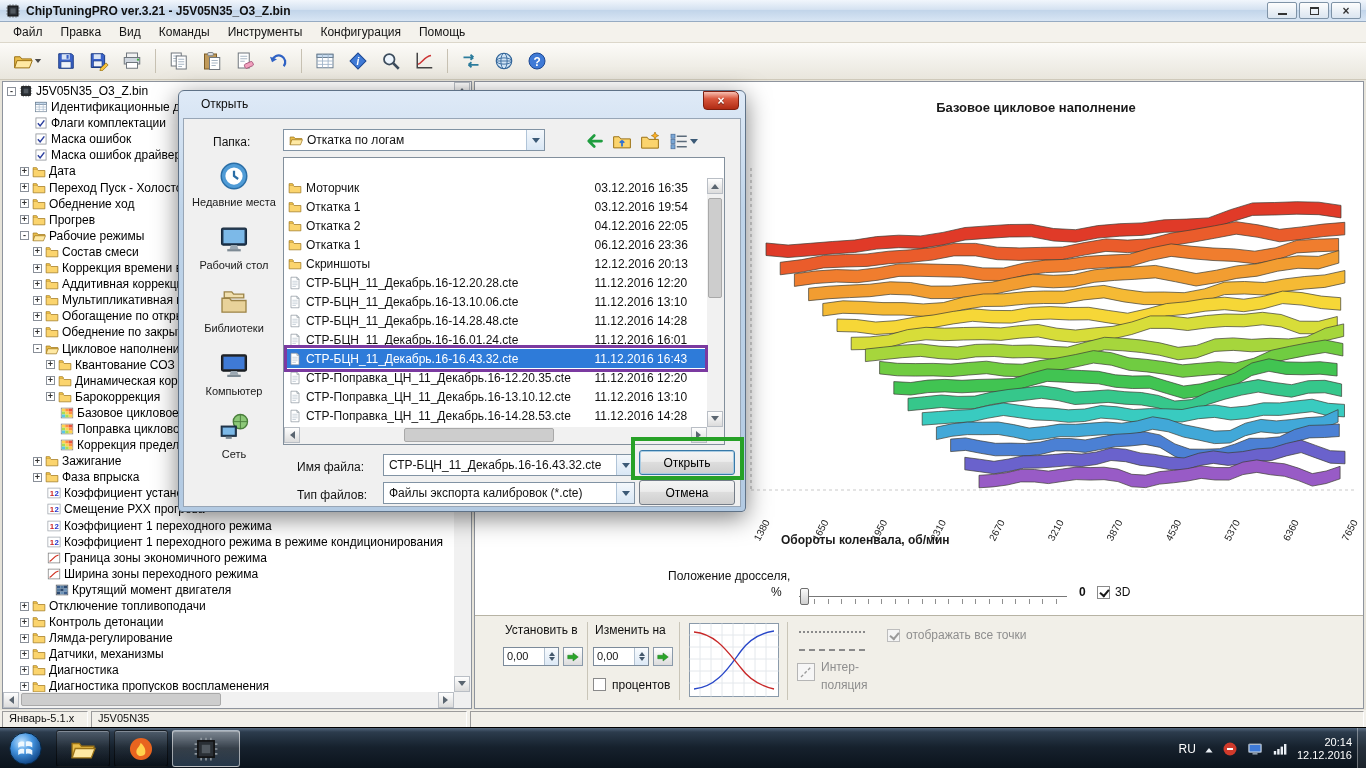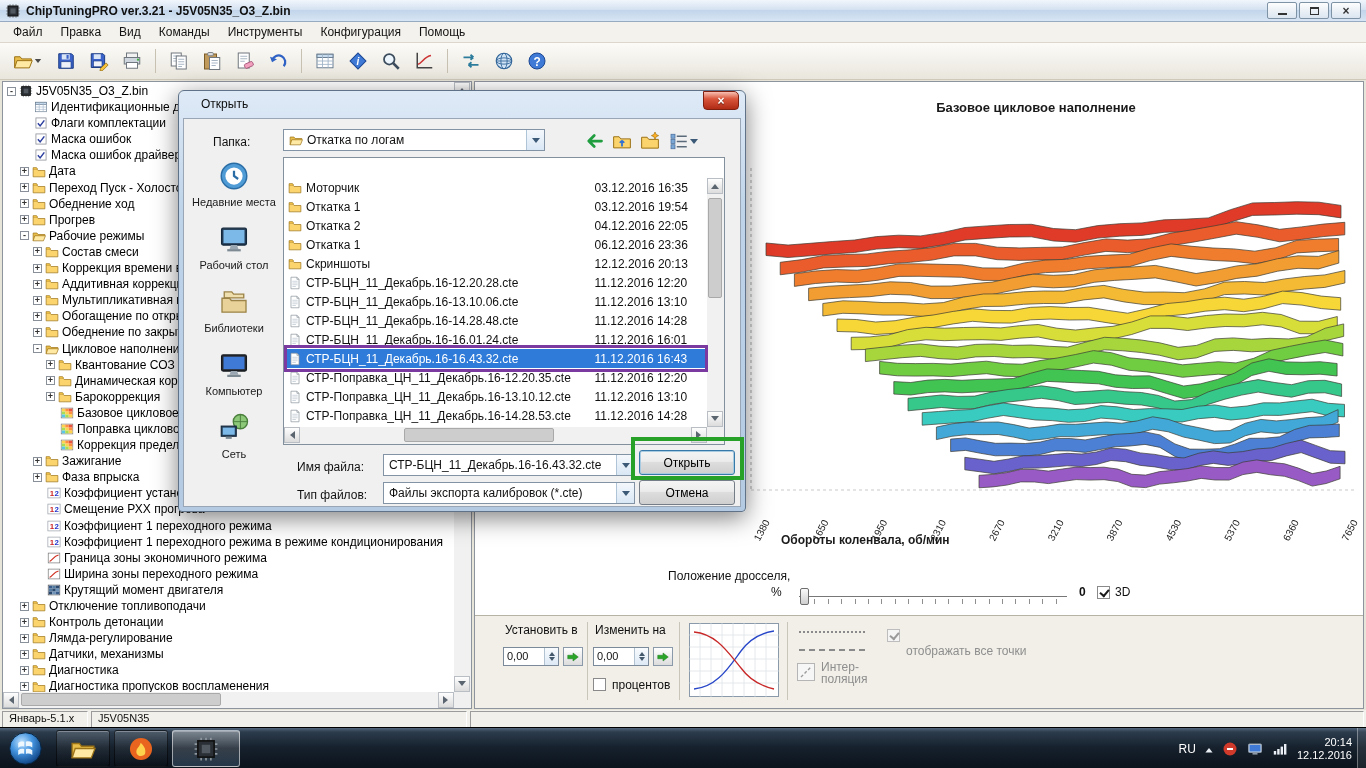--- a/index.html
+++ b/index.html
@@ -623,21 +623,21 @@
       <div class="tree-row" style="padding-left: 30px;">
         <span class="exp-spacer"></span>
         <span class="ic ic14">
           <svg viewBox="0 0 16 16">
             <rect x="1.4" y="2.4" width="13.2" height="11.2" fill="#fff" stroke="#777" stroke-width=".8"></rect>
             <path d="M3 11.8C6.2 11.2 7.4 5.6 13.2 4.6" fill="none" stroke="#d03020" stroke-width="1.3"></path>
           </svg>
         </span>
         <span class="tree-label">Ширина зоны переходного режима</span>
       </div>
-      <div class="tree-row" style="padding-left: 30px;">
+      <div class="tree-row" style="padding-left: 38px;">
         <span class="exp-spacer"></span>
         <span class="ic ic14">
           <svg viewBox="0 0 16 16">
             <rect x="1.4" y="2.4" width="13.2" height="11.2" fill="#fff" stroke="#555" stroke-width=".8"></rect>
             <rect x="2" y="3" width="4" height="3.4" fill="#3a5d8c"></rect>
             <rect x="6" y="3" width="4" height="3.4" fill="#52799e"></rect>
             <rect x="10" y="3" width="4.2" height="3.4" fill="#2c4a70"></rect>
             <rect x="2" y="6.4" width="4" height="3.4" fill="#52799e"></rect>
             <rect x="6" y="6.4" width="4" height="3.4" fill="#2c4a70"></rect>
             <rect x="10" y="6.4" width="4.2" height="3.4" fill="#6d93b8"></rect>
@@ -834,24 +834,24 @@
     <div class="dash-row dash-dot" style="left:324px;top:15px"></div>
     <div class="dash-row dash-dash" style="left:324px;top:33px"></div>
     <div id="interp-icon" style="left:322px;top:47px">
       <span class="ic ic14">
           <svg viewBox="0 0 14 14">
             <path d="M2 12 12 2" stroke="#9a9a9a" stroke-width="1.4" stroke-dasharray="3 2"></path>
           </svg>
         </span>
     </div>
     <span class="rp-label gray-lbl" style="left:346px;top:44px">Интер-</span>
-    <span class="rp-label gray-lbl" style="left:346px;top:56px">поляция</span>
+    <span class="rp-label gray-lbl" style="left:346px;top:62px">поляция</span>
 
     <span class="cb checked disabled" style="position:absolute;left:412px;top:13px"></span>
-    <span class="rp-label gray-lbl" style="left:431px;top:28px">отображать все точки</span>
+    <span class="rp-label gray-lbl" style="left:431px;top:12px">отображать все точки</span>
   </div>
 </div>
 
 <div id="statusbar">
   <div class="sb-panel" style="width:86px">Январь-5.1.x</div>
   <div class="sb-panel" style="width:376px">J5V05N35</div>
   <div class="sb-panel" style="flex:1"></div>
 </div>
 
 <div id="taskbar">

